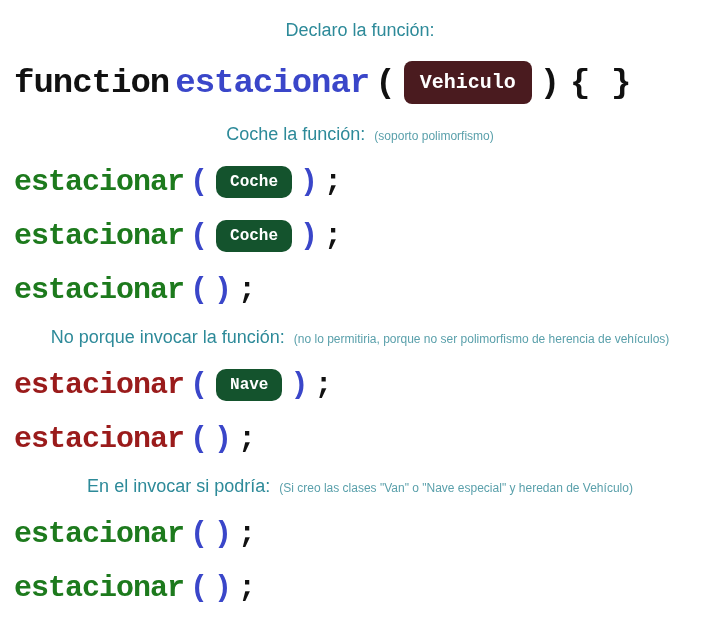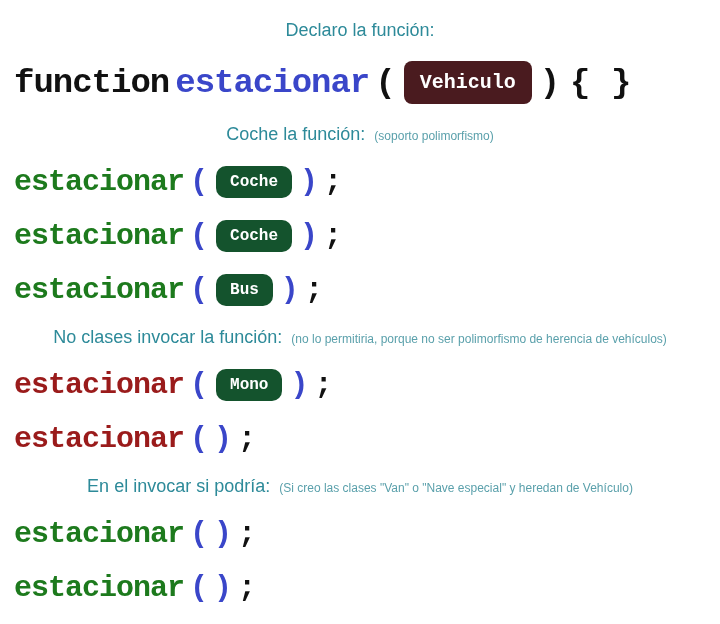--- a/index.html
+++ b/index.html
@@ -91,35 +91,34 @@
   <div class="codeline">
     <span class="mono call-ok">estacionar</span>
     <span class="mono paren-blue">(</span>
     <span class="type-pill">Coche</span>
     <span class="mono paren-blue">)</span>
     <span class="mono punct">;</span>
   </div>
   <div class="codeline">
     <span class="mono call-ok">estacionar</span>
     <span class="mono paren-blue">(</span>
-    <span class="type-pill">Bus</span>
     <span class="mono paren-blue">)</span>
     <span class="mono punct">;</span>
   </div>
 </div>
 
 <div class="section-title">
-  <span>No clases invocar la función:</span>
+  <span>No porque invocar la función:</span>
   <span class="sub">(no lo permitiria, porque no ser polimorfismo de herencia de vehículos)</span>
 </div>
 <div class="codeblock">
   <div class="codeline">
     <span class="mono call-bad">estacionar</span>
     <span class="mono paren-blue">(</span>
-    <span class="type-pill">Mono</span>
+    <span class="type-pill">Nave</span>
     <span class="mono paren-blue">)</span>
     <span class="mono punct">;</span>
   </div>
   <div class="codeline">
     <span class="mono call-bad">estacionar</span>
     <span class="mono paren-blue">(</span>
     <span class="mono paren-blue">)</span>
     <span class="mono punct">;</span>
   </div>
 </div>

